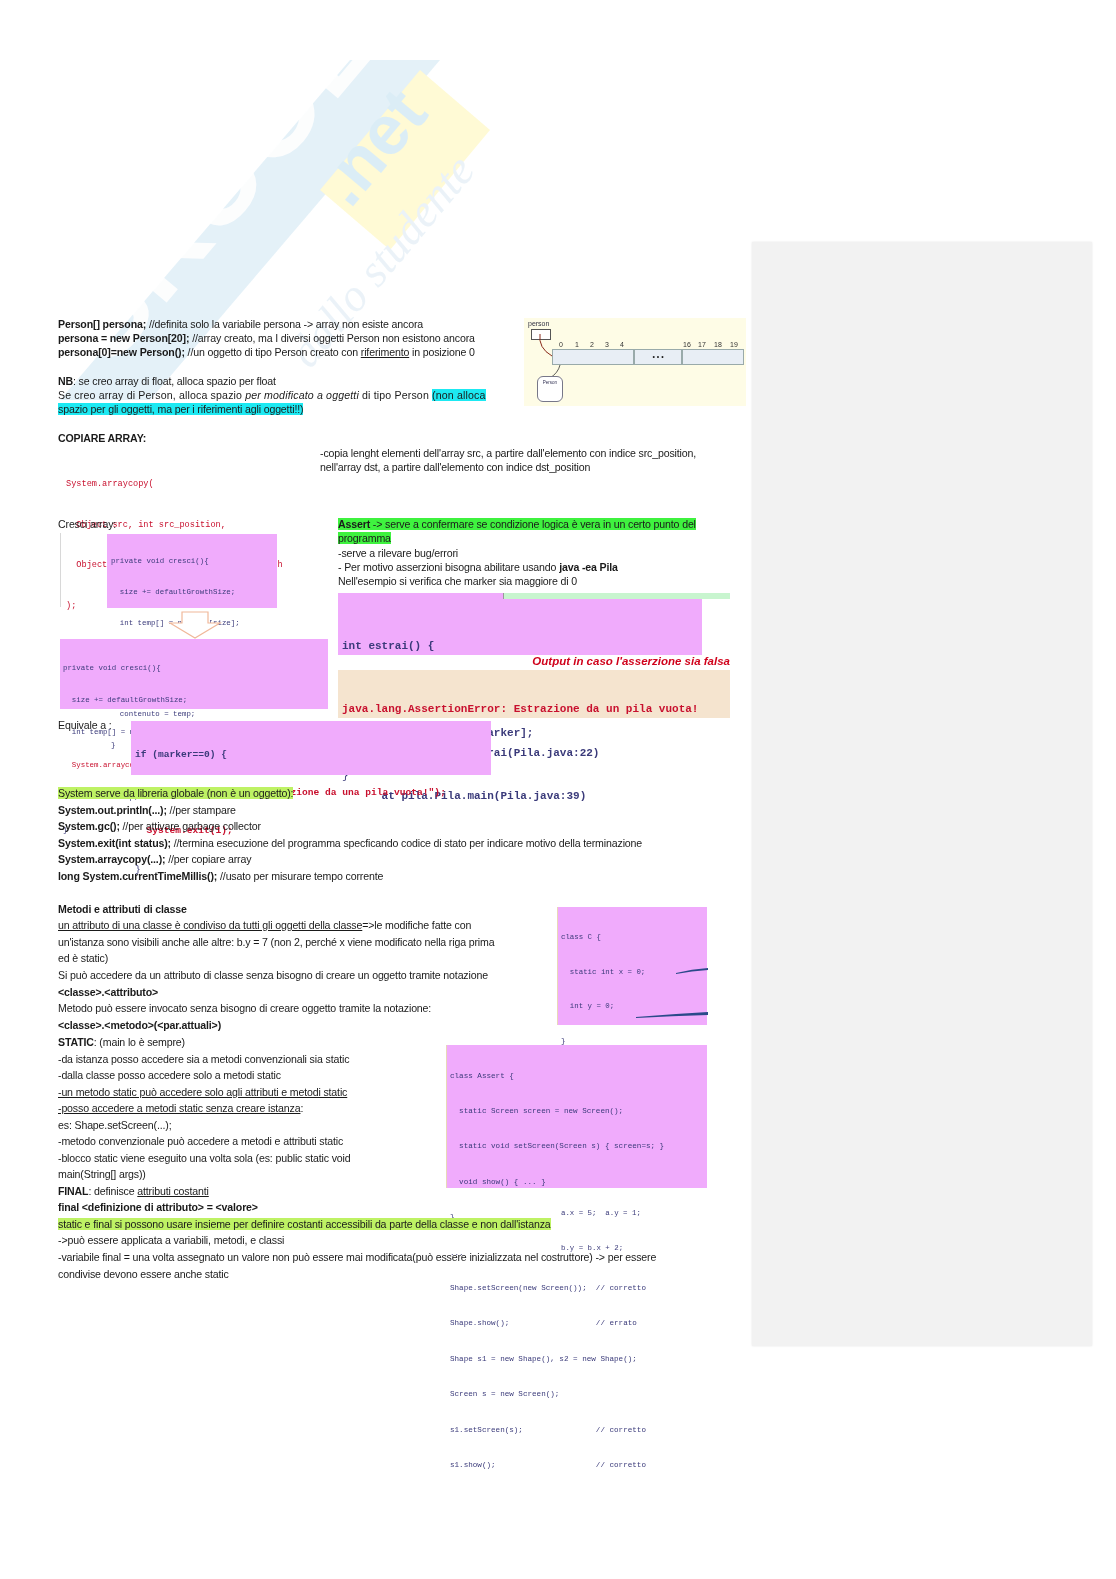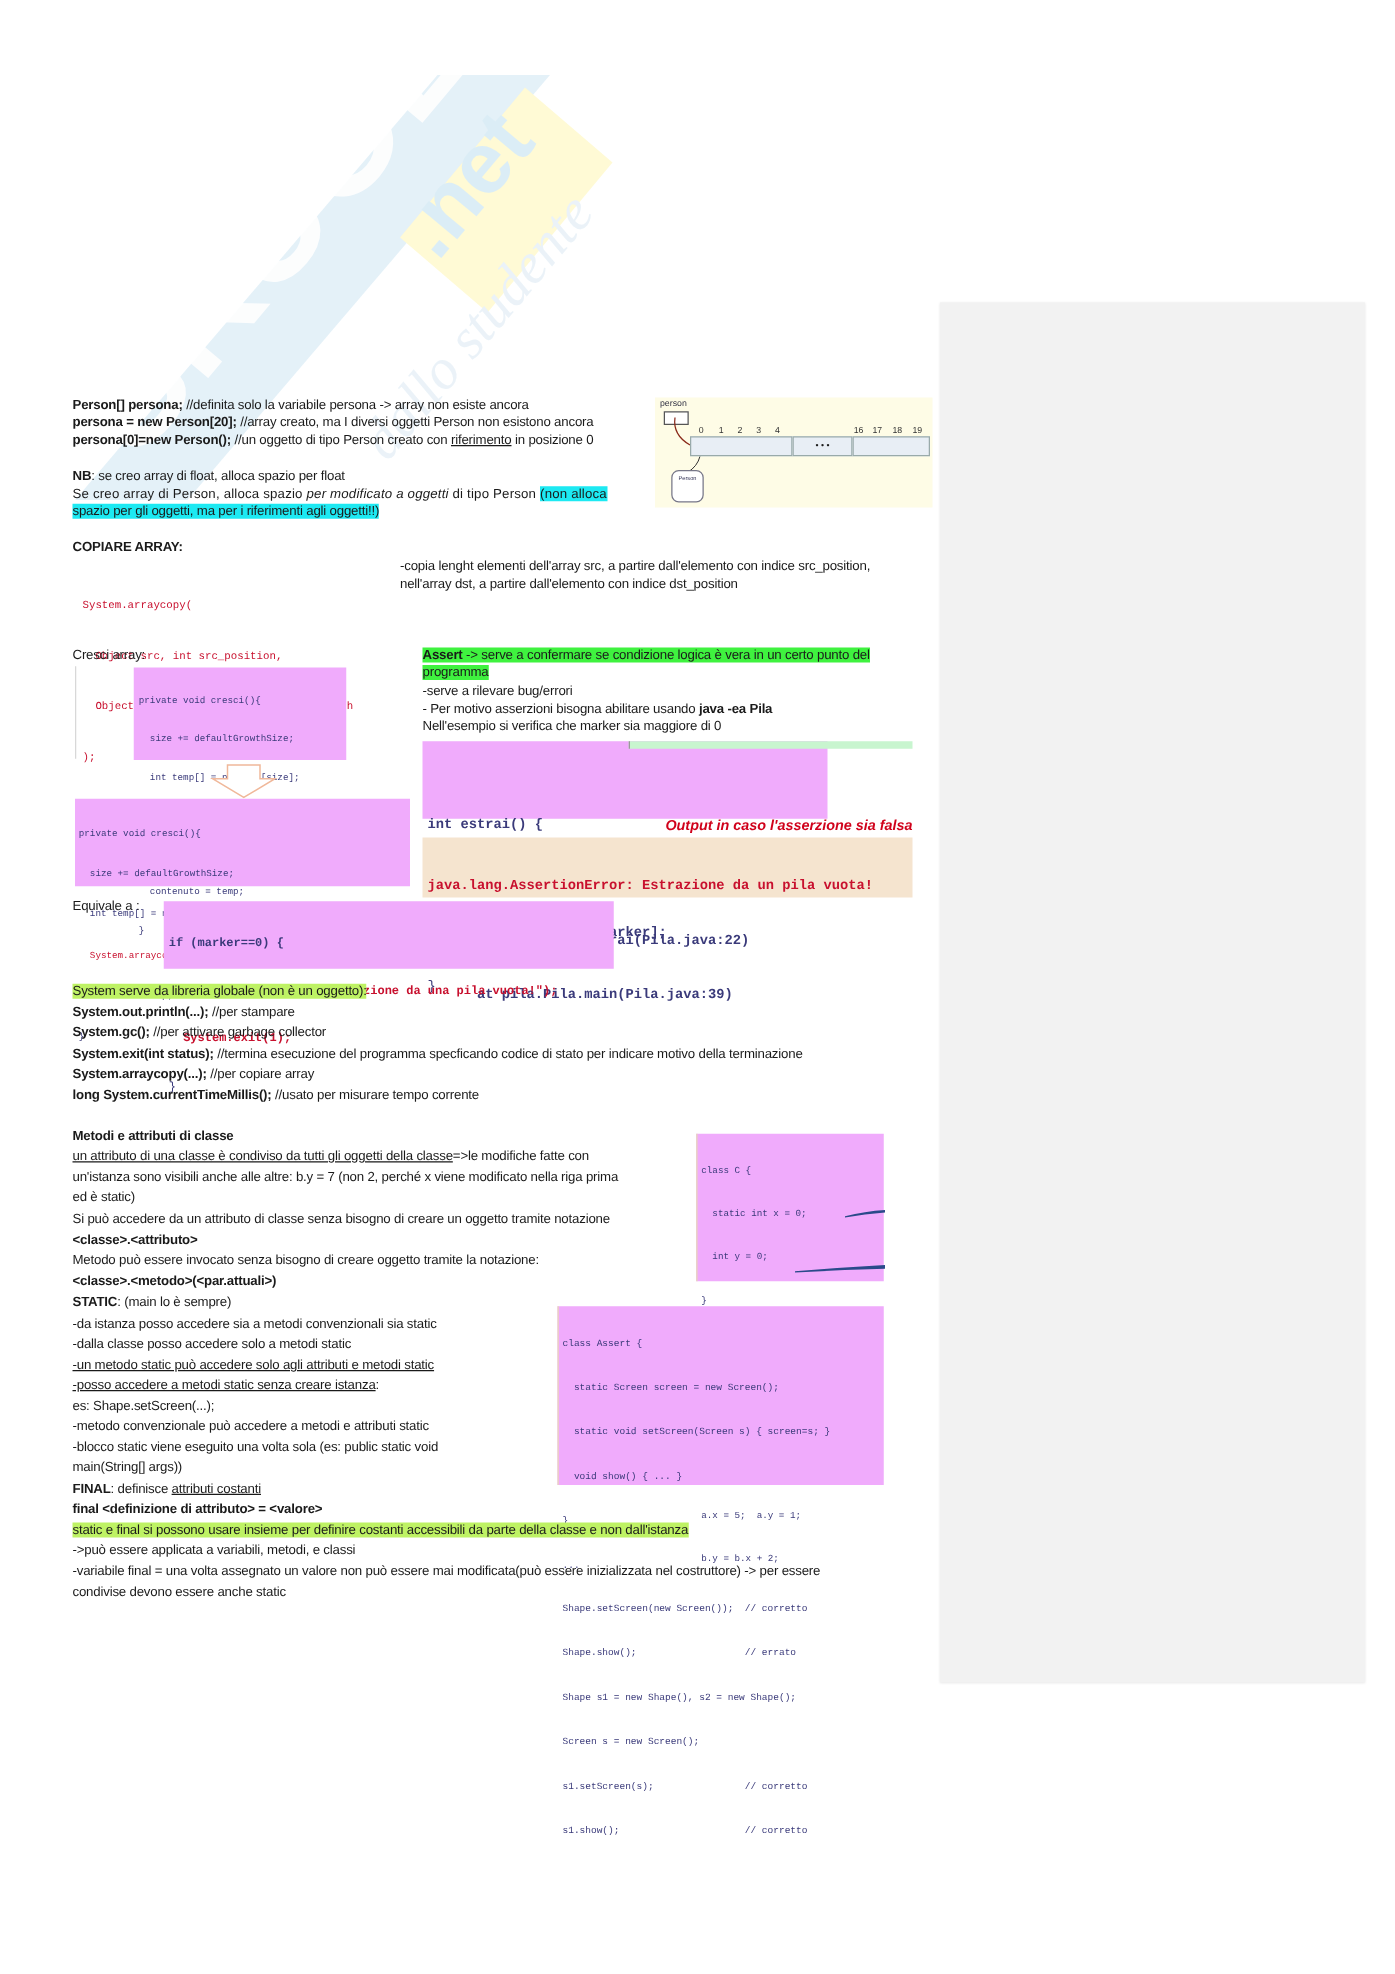--- a/index.html
+++ b/index.html
@@ -131,21 +131,21 @@
 </div>
 <div class="abs txt" style="left:338px; top:531px;">
   <span class="hl-green">programma</span>
 </div>
 <div class="abs txt" style="left:338px; top:546px;">-serve a rilevare bug/errori</div>
 <div class="abs txt" style="left:338px; top:560px;">
   <span>- Per motivo asserzioni bisogna abilitare usando </span><span class="b">java -ea Pila</span>
 </div>
 <div class="abs txt" style="left:338px; top:574px;">Nell'esempio si verifica che marker sia maggiore di 0</div>
 
-<div class="abs codebox code mid-code" style="left:338px; top:593px; width:324px; height:62px; padding:16px 4px; box-sizing:border-box;">
+<div class="abs codebox code mid-code" style="left:338px; top:593px; width:364px; height:62px; padding:2px 4px; box-sizing:border-box;">
   <div class="abs" style="left:165px; top:0; width:226px; height:6px; background:#c8f5cf; border-left:1px solid #999;"></div>
   <div class="b">int estrai() {</div>
   <div class="r b">  assert(marker&gt;0) : "Estrazione da un pila vuota!";</div>
   <div class="b">  return contenuto[--marker];</div>
   <div>}</div>
 </div>
 <div class="abs" style="left:338px; top:655px; width:392px; text-align:right; font-size:11.5px; font-weight:bold; font-style:italic; color:#d0021b; font-family:'Liberation Sans',sans-serif;">Output in caso l'asserzione sia falsa</div>
 <div class="abs code mid-code" style="left:338px; top:670px; width:392px; height:48px; padding:3px 4px; box-sizing:border-box; background:#f5e4cf;">
   <div class="r b">java.lang.AssertionError: Estrazione da un pila vuota!</div>
   <div class="b">      at pila.Pila.estrai(Pila.java:22)</div>

